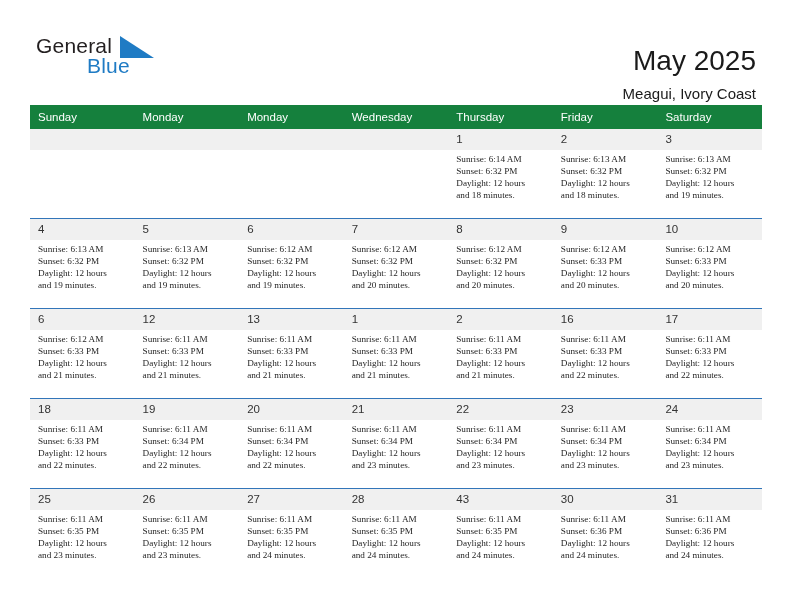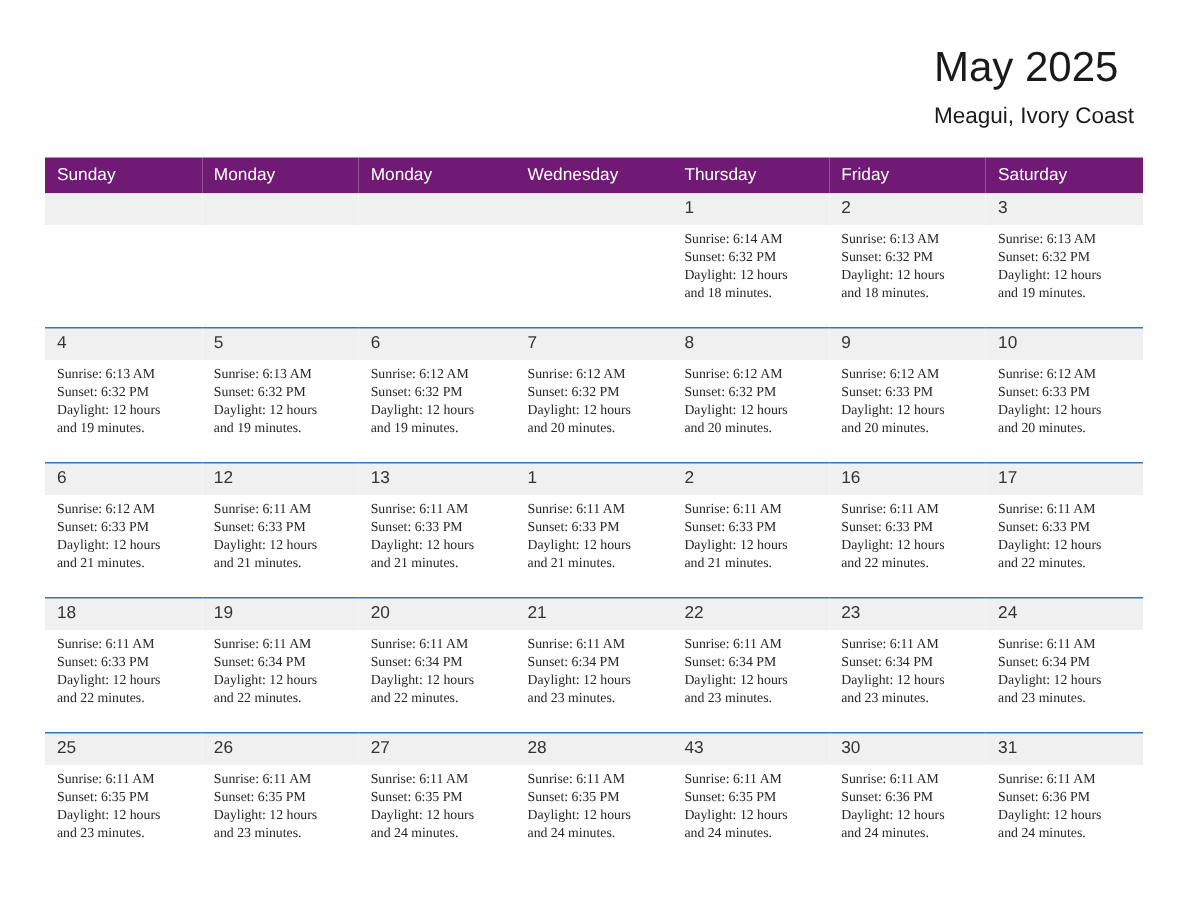--- a/index.html
+++ b/index.html
@@ -59,21 +59,22 @@
   .brand-mark {
     position: absolute;
     left: 84px;
     top: 2px;
     width: 34px;
     height: 22px;
   }
   .title-block {
     position: absolute;
     right: 36px;
-    top: 28px;
+    top: 44px;
+    text-align: right;
   }
   .cal-title {
     font-size: 28px;
     color: #1a1a1a;
     line-height: 34px;
     white-space: nowrap;
     font-weight: normal;
     margin: 0;
   }
   .cal-subtitle {
@@ -88,21 +89,21 @@
   
   .calendar {
     position: absolute;
     left: 30px;
     top: 105px;
     width: 732px;
     border-collapse: collapse;
     table-layout: fixed;
   }
   .calendar th {
-    background: #701a75;
+    background: #15803d;
     color: #ffffff;
     font-size: 11.5px;
     font-weight: normal;
     text-align: left;
     padding: 5px 0 5px 8px;
     height: 14px;
     border: none;
   }
   .calendar td {
     vertical-align: top;
@@ -139,20 +140,29 @@
     white-space: nowrap;
   }
 </style>
 </head>
 <body>
 
 <div class="page">
 
   <div class="header">
 
+    <div class="brand">
+      <span class="brand-general">General</span>
+      <span class="brand-mark">
+        <svg width="34" height="22" viewBox="0 0 34 22" xmlns="http://www.w3.org/2000/svg">
+          <polygon points="0,0 34,22 0,22" fill="#1f7bc4"></polygon>
+        </svg>
+      </span>
+      <span class="brand-blue">Blue</span>
+    </div>
 
     <div class="title-block">
       <h1 class="cal-title">May 2025</h1>
       <h2 class="cal-subtitle">Meagui, Ivory Coast</h2>
     </div>
 
   </div>
 
   <table class="calendar">
     <thead>

